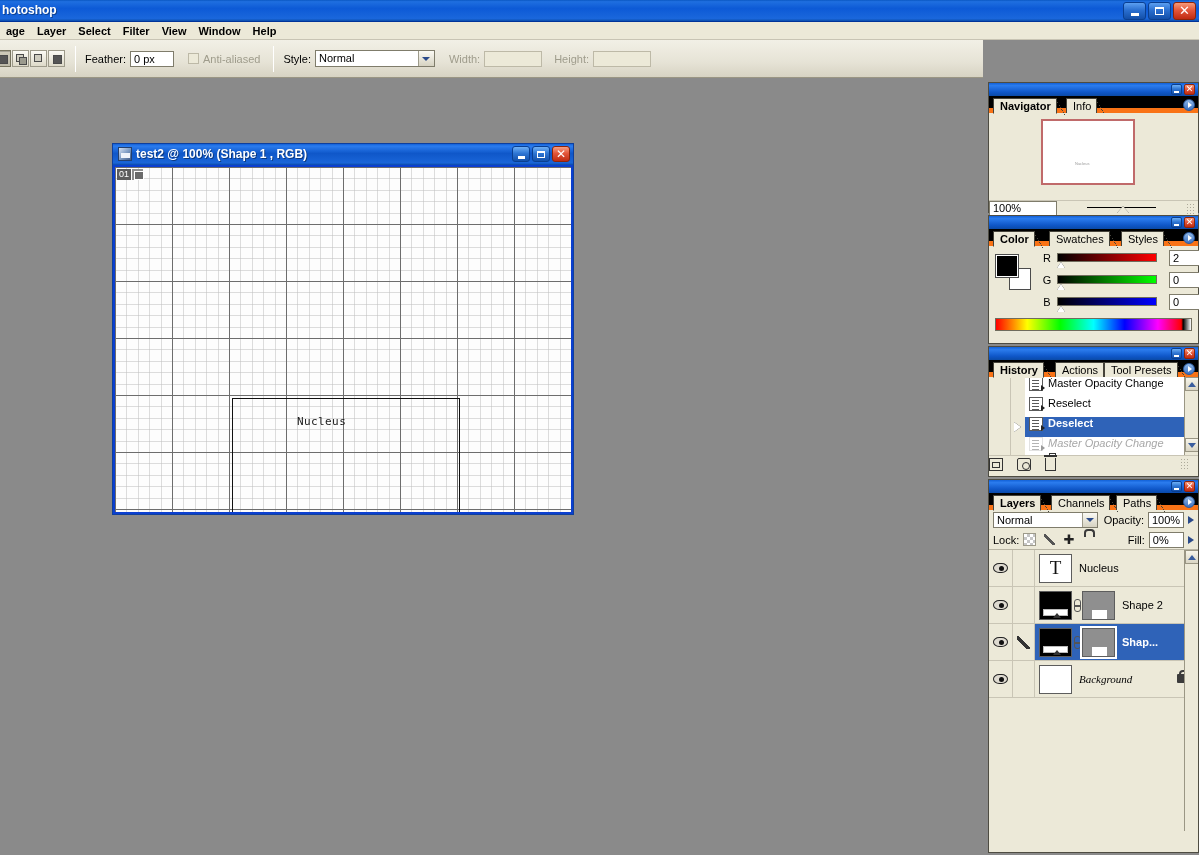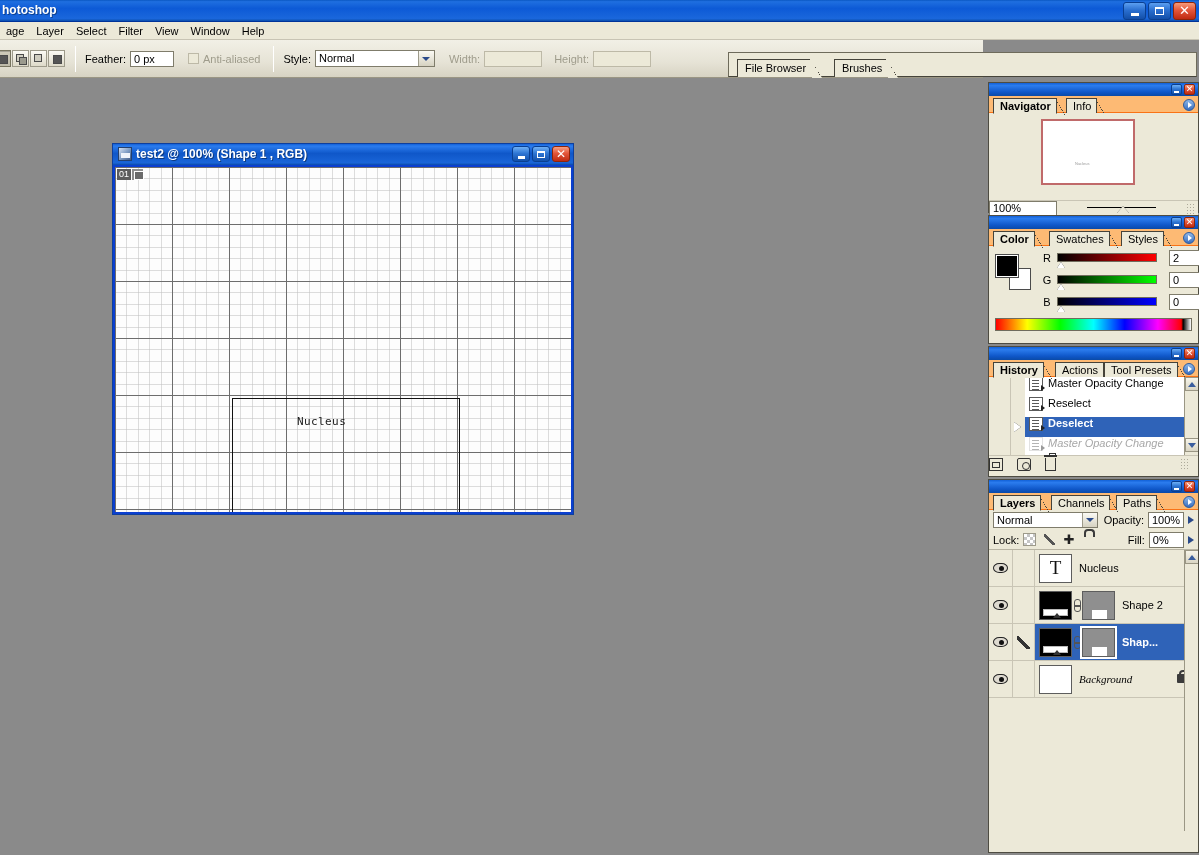--- a/index.html
+++ b/index.html
@@ -38,21 +38,21 @@
   .wbtn.min .g i { display:block; width:8px; height:3px; background:#fff; }
   .wbtn.max .g i { display:block; width:9px; height:8px; border:1px solid #fff; border-top-width:2px; }
   .wbtn.close .g { font-size:13px; font-family:"DejaVu Sans", sans-serif; padding-bottom:1px; }
 
   
   .menubar {
     position:absolute; left:0; top:22px; width:1199px; height:18px;
     background:#ece9d8; border-bottom:1px solid #c8c4b4;
   }
   .menubar .mi {
-    float:left; padding:2px 6px 2px 6px; font-size:11px; line-height:14px; color:#000; cursor:default;
+    float:left; padding:2px 6px 2px 6px; font-size:11px; line-height:14px; color:#000; cursor:default;font-weight:bold;
   }
 
   
   .optbar {
     position:absolute; left:0; top:40px; width:983px; height:38px;
     background:linear-gradient(to bottom,#f2f0e6,#e6e3d6 60%,#d7d3c3);
     border-bottom:1px solid #9a9684;
     display:flex; align-items:center;
   }
   .selmodes { display:flex; align-items:center; margin-left:-6px; }
@@ -177,21 +177,21 @@
     position:relative;
   }
   .pbar .pb { position:absolute; top:1px; width:11px; height:11px; border:1px solid #0a3f91;
     border-radius:2px; background:linear-gradient(to bottom,#6fb0f5,#2f76d4 45%,#1450aa);
     display:flex; align-items:center; justify-content:center; }
   .pbar .pb.min { right:16px; }
   .pbar .pb.close { right:3px; background:linear-gradient(to bottom,#f6a083,#e4563a 45%,#bf2b12); border-color:#8f2409; }
   .pbar .pb i.min { display:block; width:5px; height:2px; background:#fff; margin-top:4px; }
   .pbar .pb .x { color:#fff; font-size:9px; font-weight:bold; line-height:1; font-family:"DejaVu Sans", sans-serif; }
 
-  .ptabs { position:relative; height:17px; background:#fdba74; border-bottom:1px solid #f97316; }
+  .ptabs { position:relative; height:17px; background:#000000; border-bottom:5px solid #f97316; }
   .ptab { position:absolute; top:2px; height:15px; font-size:11px; line-height:14px;
     padding:0 5px 0 6px; color:#000; background:#ece9d8; border:1px solid #45433a; border-bottom:none; }
   .ptab.active { font-weight:bold; background:#ece9d8; z-index:3; border-bottom:1px solid #ece9d8; height:16px; }
   .ptab .slantln { position:absolute; right:-9px; top:-1px; width:10px; height:17px;
     background:linear-gradient(to bottom left, transparent 49%, #45433a 49%, #45433a 51.5%, transparent 51.5%); }
   .pmenu { position:absolute; right:3px; top:3px; width:12px; height:12px; border-radius:50%;
     background:linear-gradient(to bottom,#8fb8e8,#3a6fc0); border:1px solid #2c5a9e;
     display:flex; align-items:center; justify-content:center; }
   .pmenu:after { content:""; border-top:3px solid transparent; border-bottom:3px solid transparent;
     border-left:4px solid #fff; margin-left:1px; }
@@ -403,30 +403,20 @@
       <span class="arrow"></span>
     </span>
     <span style="display:inline-block;width:14px;"></span>
     <span class="lbl dim">Width:</span>
     <span class="tfield dim" style="width:58px;"></span>
     <span style="display:inline-block;width:12px;"></span>
     <span class="lbl dim">Height:</span>
     <span class="tfield dim" style="width:58px;"></span>
   </div>
 
-  <div class="well">
-    <div class="welltab" style="left:8px;">
-      <span>File Browser</span>
-      <span class="slant"></span><span class="slantln"></span>
-    </div>
-    <div class="welltab" style="left:105px;">
-      <span>Brushes</span>
-      <span class="slant"></span><span class="slantln"></span>
-    </div>
-  </div>
 
   <div class="docwin">
     <div class="doctitle">
       <div class="dticon"></div>
       <div class="dtxt">test2 @ 100% (Shape 1 , RGB)</div>
       <div class="dbtns">
         <div class="dbtn">
             <i class="min"></i>
           </div>
         <div class="dbtn">

